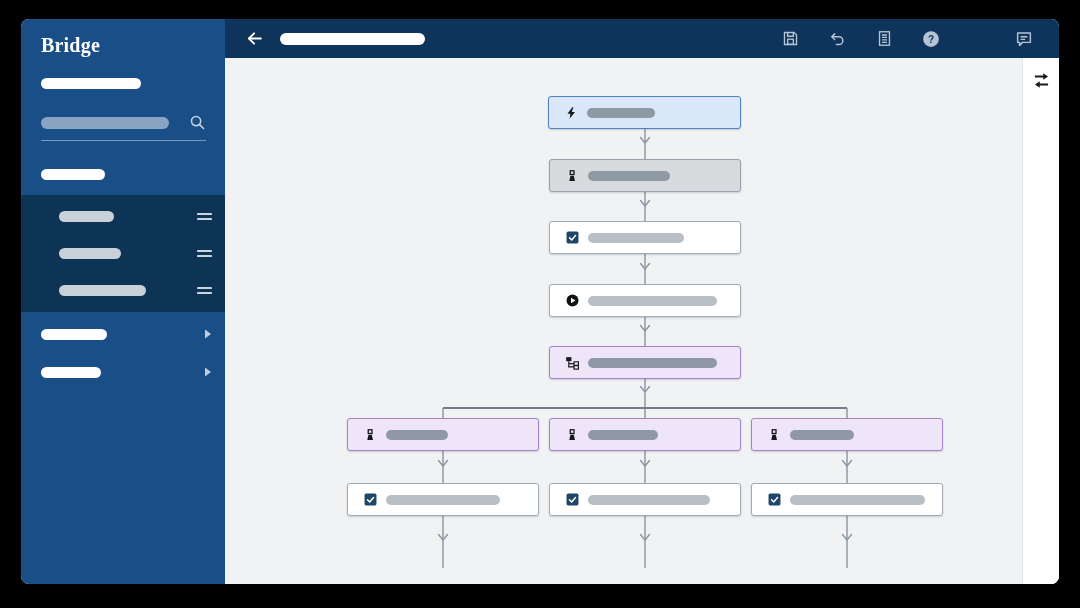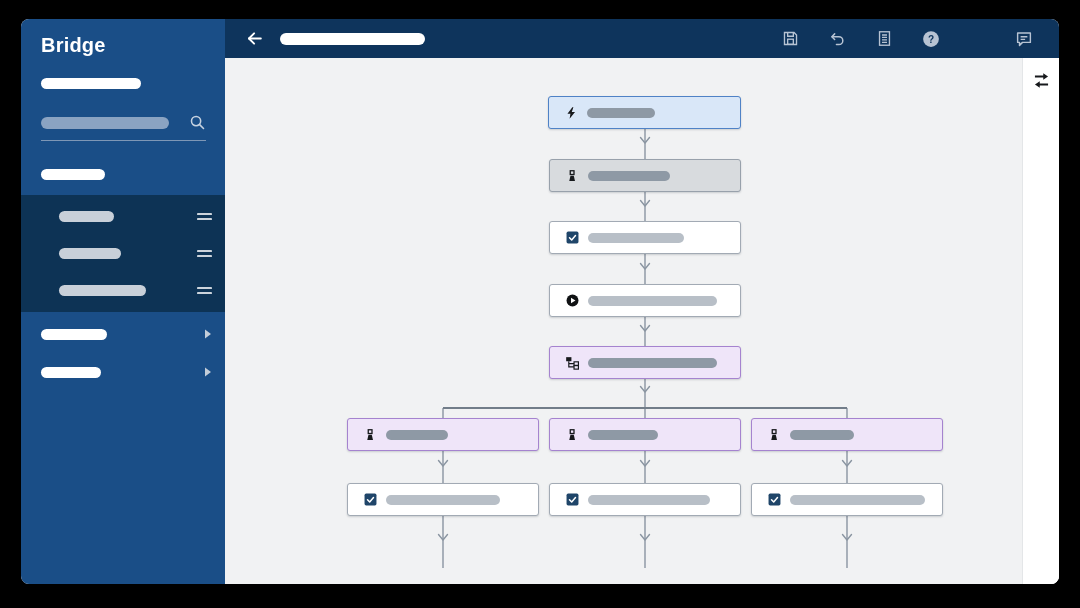--- a/index.html
+++ b/index.html
@@ -1,20 +1,20 @@
 <!DOCTYPE html>
 <html><head>
 <meta charset="utf-8">
 <style>
   html,body{margin:0;padding:0;background:#000;width:1080px;height:608px;overflow:hidden;
     font-family:"Liberation Sans", sans-serif;}
   .window{position:absolute;left:21px;top:19px;width:1038px;height:565px;border-radius:8px;
     overflow:hidden;display:flex;background:#f1f2f3;}
   
-  .sidebar{width:204px;flex:0 0 204px;background:#1a4e87;color:#fff;display:flex;flex-direction:column;}
+  .sidebar{width:204px;flex:0 0 204px;background:#1a4e87;color:#fff;display:flex;flex-direction:column;font-family:Liberation Serif, serif;}
   .logo{font-size:20px;font-weight:700;letter-spacing:.2px;margin:15px 0 0 20px;height:27px;}
   .bar{display:inline-block;height:11px;border-radius:6px;}
   .t-white{background:#ffffff}
   .t-pale{background:#c8d0d9}
   .t-bluegray{background:#8aa3c2}
   .t-slate{background:#8e99a5}
   .t-light{background:#b8bfc7}
   .side-title{margin:17px 0 0 20px;}
   .search-row{margin:25px 19px 0 20px;display:flex;align-items:center;justify-content:space-between;
     border-bottom:1px solid #7e97b6;padding-bottom:9px;}

